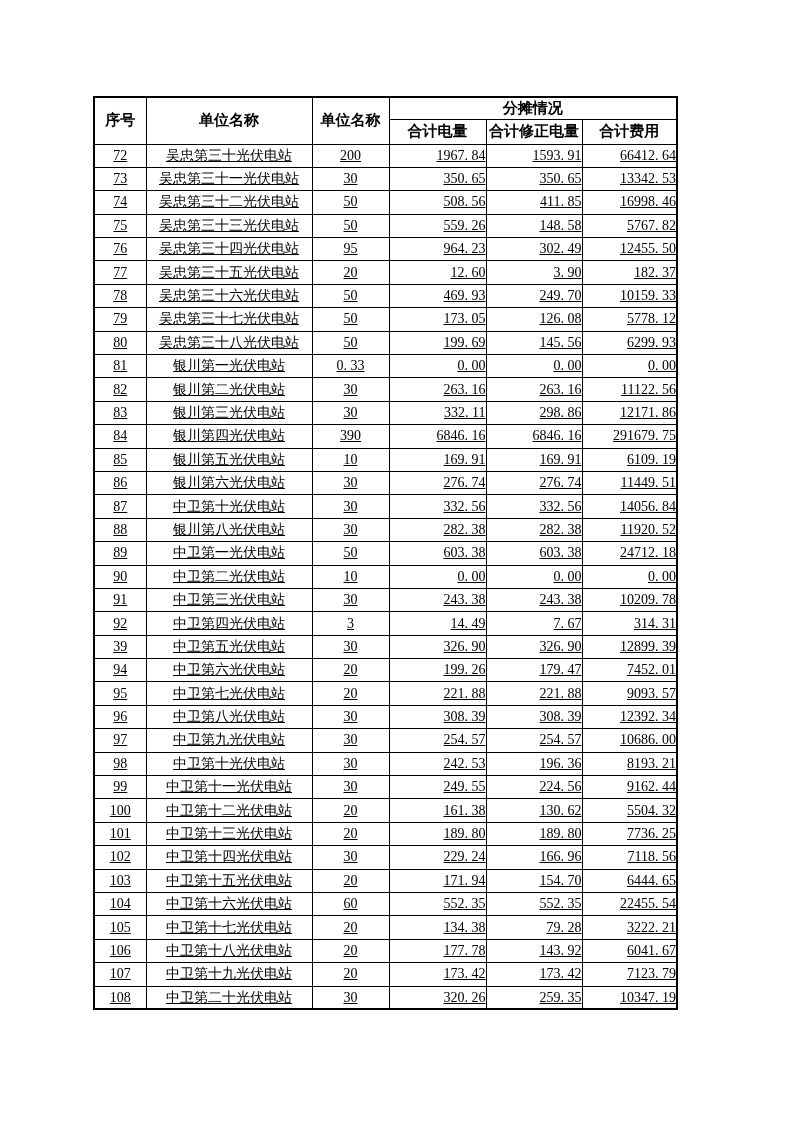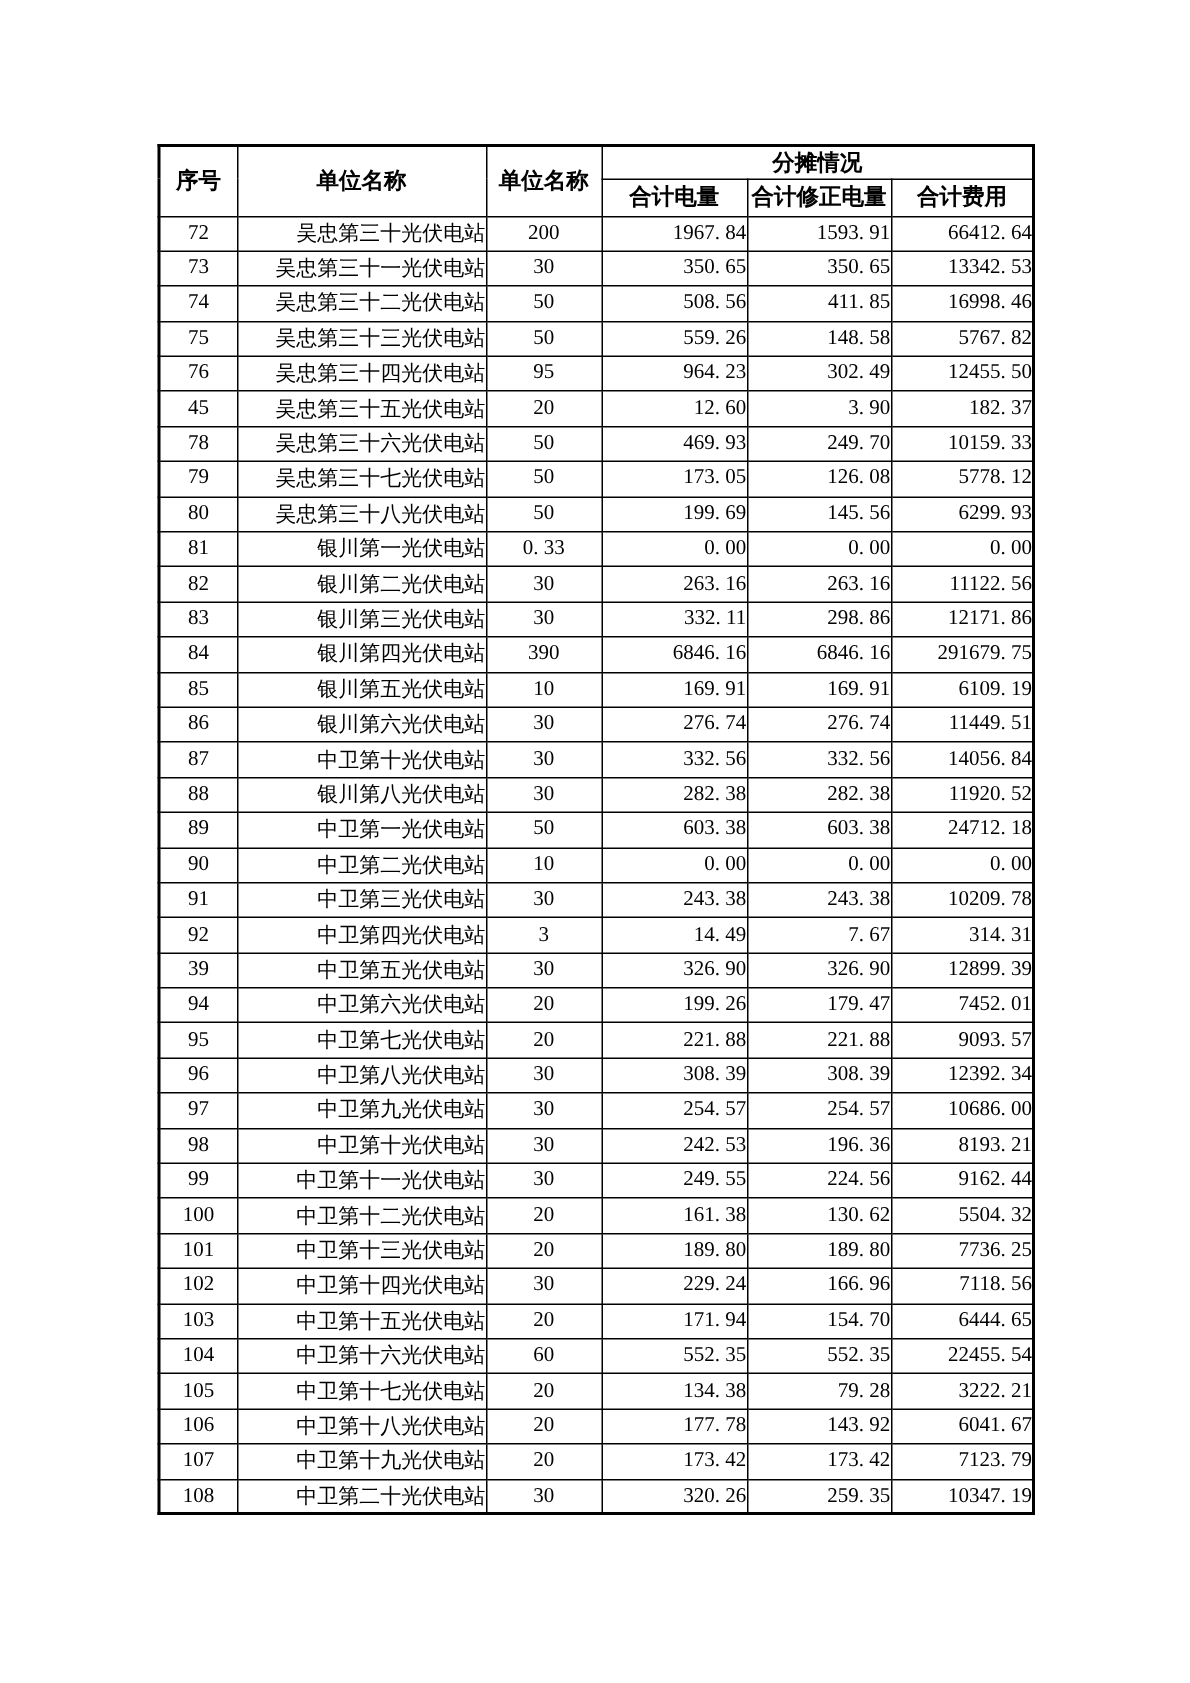--- a/index.html
+++ b/index.html
@@ -11,21 +11,21 @@
     color: #000000;
   }
   .page {
     position: relative;
     width: 793px; height: 1122px;
     background: #ffffff;
     overflow: hidden;
   }
   table.alloc {
     position: absolute;
-    left: 105px; top: 96px;
+    left: 93px; top: 96px;
     width: 583px;
     border-collapse: collapse;
     table-layout: fixed;
     border: 2px solid #000000;
   }
   table.alloc th, table.alloc td {
     border: 1px solid #000000;
     padding: 0;
     overflow: hidden;
     white-space: nowrap;
@@ -33,27 +33,27 @@
   table.alloc thead th {
     font-family: "Liberation Sans", "DejaVu Sans", sans-serif;
     font-weight: bold;
     font-size: 15px;
     text-align: center;
     vertical-align: middle;
   }
   tr.hrow1 { height: 22px; }
   tr.hrow2 { height: 25px; }
   tr.hrow2 th { font-size: 14px; margin-top: 32px; }
-  table.alloc tbody tr { height: 23.4px; }
+  table.alloc tbody tr { height: 23.4px; text-decoration: underline; }
   table.alloc tbody td {
     font-size: 14px;
     vertical-align: middle;
   }
   td.c-no   { text-align: center; font-size: 14px; }
-  td.c-name { text-align: right; font-size: 14px; }
+  td.c-name { text-align: center; font-size: 14px; }
   td.num    { text-align: right; padding-right: 14px; font-size: 14px; }
   td.c-cap  { text-align: center; padding-right: 0; margin-left: 44px; }
 </style>
 </head>
 <body>
 
 <div class="page">
   <table class="alloc">
     <colgroup>
       <col style="width:52px">
@@ -111,21 +111,21 @@
   </tr>
         <tr>
     <td class="c-no">76</td>
     <td class="c-name">吴忠第三十四光伏电站</td>
     <td class="c-cap num">95</td>
     <td class="num">964. 23</td>
     <td class="num">302. 49</td>
     <td class="num">12455. 50</td>
   </tr>
         <tr>
-    <td class="c-no">45</td>
+    <td class="c-no">77</td>
     <td class="c-name">吴忠第三十五光伏电站</td>
     <td class="c-cap num">20</td>
     <td class="num">12. 60</td>
     <td class="num">3. 90</td>
     <td class="num">182. 37</td>
   </tr>
         <tr>
     <td class="c-no">78</td>
     <td class="c-name">吴忠第三十六光伏电站</td>
     <td class="c-cap num">50</td>

